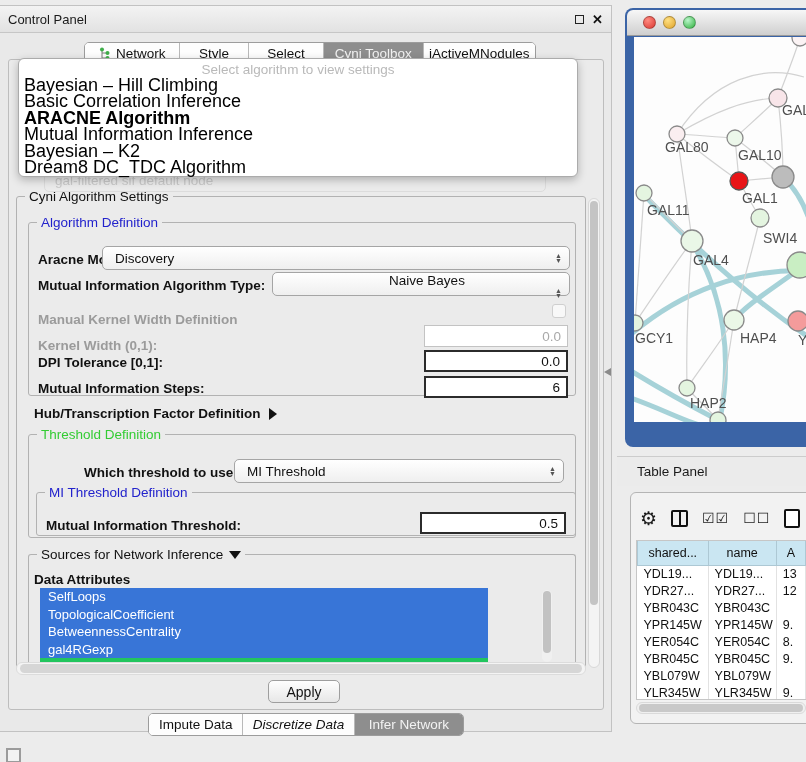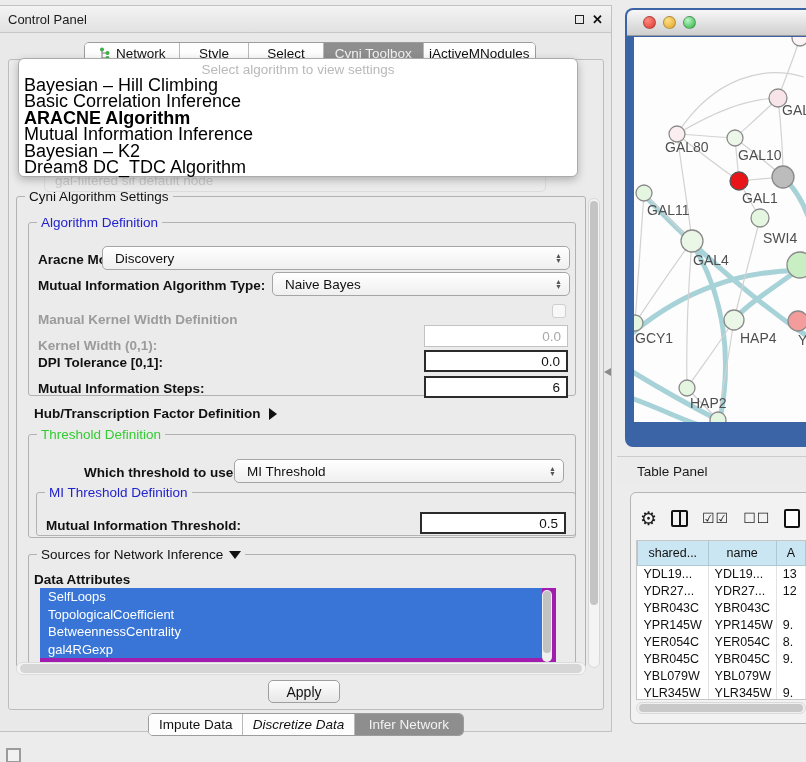--- a/index.html
+++ b/index.html
@@ -64,22 +64,22 @@
   .fld.dim { border:1px solid #c3c3c3; color:#a9a9a9; }
   .chk { position:absolute; width:14px; height:14px; border:1px solid #cfcfcf;
     border-radius:3px; background:#f8f8f8; }
   .arrow-r { display:inline-block; width:0; height:0; border-left:8px solid #111;
     border-top:6px solid transparent; border-bottom:6px solid transparent; margin-left:8px;
     vertical-align:middle; }
   .arrow-d { display:inline-block; width:0; height:0; border-top:8px solid #111;
     border-left:6px solid transparent; border-right:6px solid transparent; margin-left:6px;
     vertical-align:middle; }
   
-  .attr-list { position:absolute; left:40px; top:582px; width:516px; height:76px;
-    background:#a21caf; overflow:hidden; }
+  .attr-list { position:absolute; left:40px; top:582px; width:448px; height:76px;
+    background:#22c55e; overflow:hidden; }
   .attr-list .item { background:#3875d7; color:#fff; font-size:13px; height:17.5px;
     line-height:17.5px; padding-left:8px; width:502px; }
   .list-vscroll { position:absolute; left:542px; top:584px; width:10px; height:72px;
     background:#f0f0f0; border-radius:5px; }
   .list-vscroll .thumb { width:8px; margin:1px auto; height:62px; background:#c2c2c2; border-radius:4px; }
   
   .vscroll { position:absolute; left:588px; top:192px; width:12px; height:470px;
     background:#f4f4f4; border:1px solid #d8d8d8; border-radius:6px; }
   .vscroll .thumb { width:8px; margin:2px auto; height:404px; background:#c4c4c4; border-radius:4px; }
   .hscroll { position:absolute; left:16px; top:656px; width:570px; height:13px;
@@ -191,21 +191,21 @@
   <span class="lbl" style="left:38px; top:246px;">Aracne Mode:</span>
   <div class="combo" style="left:102px; top:240px; width:468px;">
     <span>Discovery</span>
     <span class="stepper">
         <span>▲</span>
         <span>▼</span>
       </span>
   </div>
 
   <span class="lbl" style="left:38px; top:272px;">Mutual Information Algorithm Type:</span>
-  <div class="combo" style="left:272px; top:266px; width:298px;">
+  <div class="combo" style="left:272px; top:266px; width:298px;flex-direction:column;">
     <span>Naive Bayes</span>
     <span class="stepper">
         <span>▲</span>
         <span>▼</span>
       </span>
   </div>
 
   <span class="lbl dis" style="left:38px; top:298px;">Manual Kernel Width Definition</span>
   <span class="chk" style="left:552px; top:298px;"></span>
 

